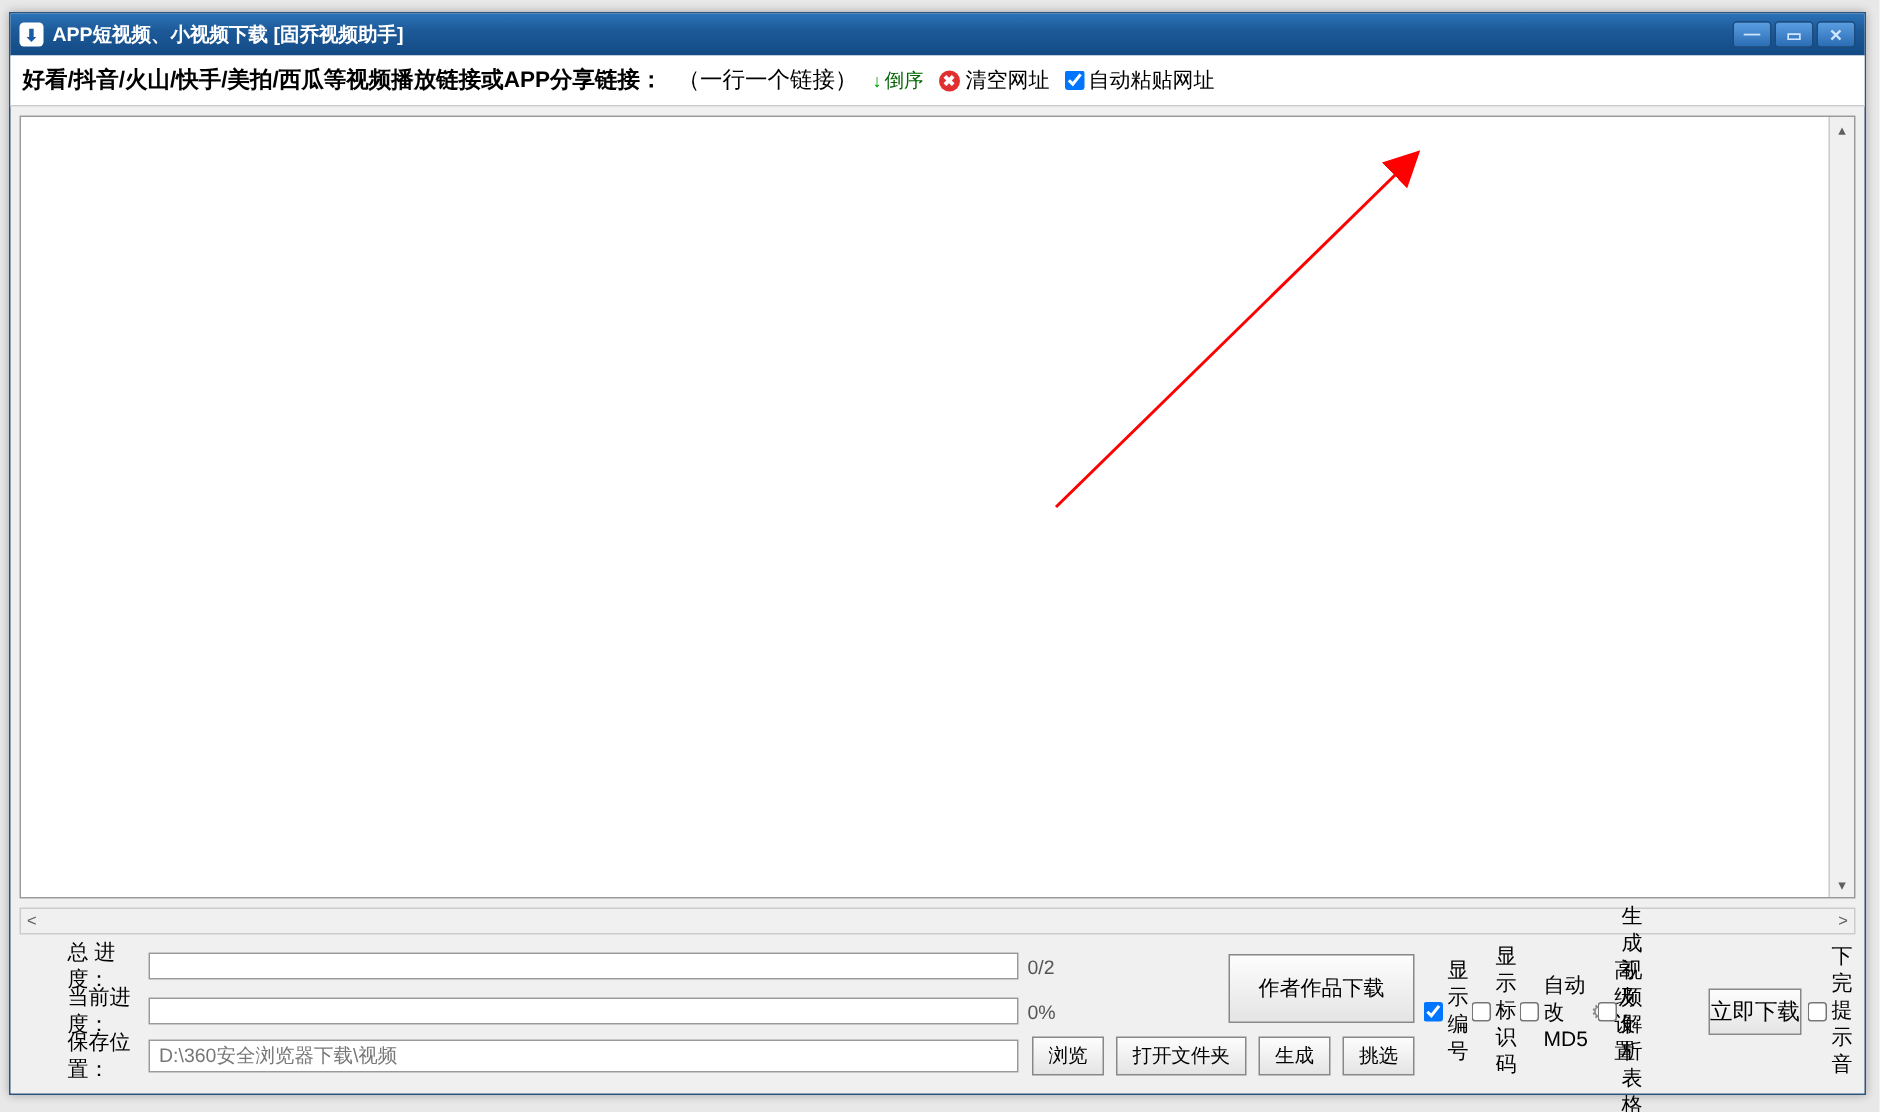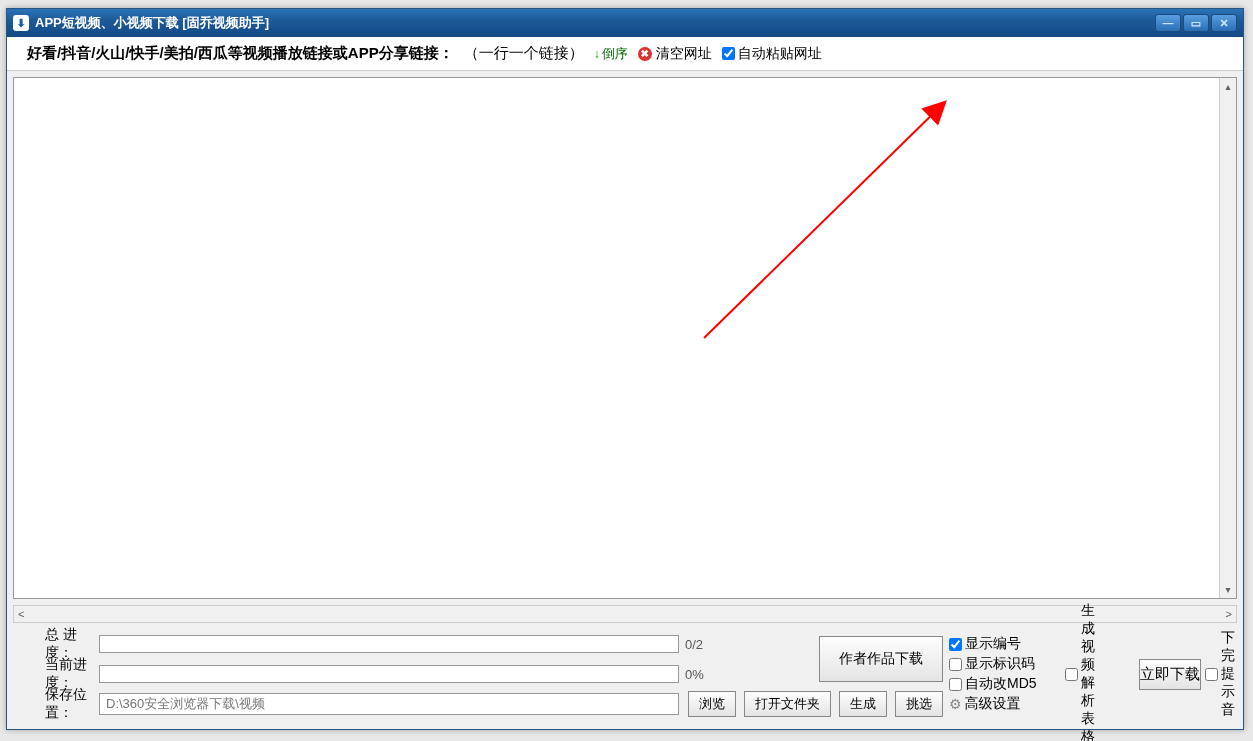--- a/index.html
+++ b/index.html
@@ -57,21 +57,21 @@
       display:flex; align-items:center; justify-content:center;
       color:#cfe6ff;
       font-size:11px;
       cursor:pointer;
     }
     .toolbar {
       height: 34px;
       background: #fff;
       display: flex;
       align-items: center;
-      padding: 0 20px;
+      padding: 0 8px;
       border-bottom: 1px solid #ccc;
       font-size: 15px;
       gap: 10px;
     }
     .toolbar .instruction {
       font-weight: bold;
       color: #000;
     }
     .toolbar .hint { color: #000; }
     .toolbar .sort {
@@ -159,21 +159,21 @@
       border:1px solid #888;
       background: linear-gradient(to bottom,#fdfdfd,#e4e4e4);
       padding: 3px 10px;
       font-size:13px;
       cursor:pointer;
       text-align:center;
       white-space:nowrap;
     }
     .btn-wide { width: 124px; height:46px; font-size:14px; display:flex;align-items:center;justify-content:center;}
     .opts {
-      display:flex; flex-direction:column; gap:2px; font-size:14px;
+      display:flex; flex-direction:row; gap:2px; font-size:14px;
     }
     .opts label { display:flex; align-items:center; gap:3px; cursor:pointer;}
     .gear { color:#888; }
     .right-col {
       display:flex; flex-direction:row; gap:4px; align-items:center; justify-content:flex-start;
     }
     .right-col .btn-dl { width:130px; padding:5px 0; font-size:15px;margin-left:32px;}
     .right-col .chk { display:flex; align-items:center; gap:3px; font-size:14px;}
     input[type=checkbox]{ width:13px;height:13px; cursor:pointer;}
   </style>

